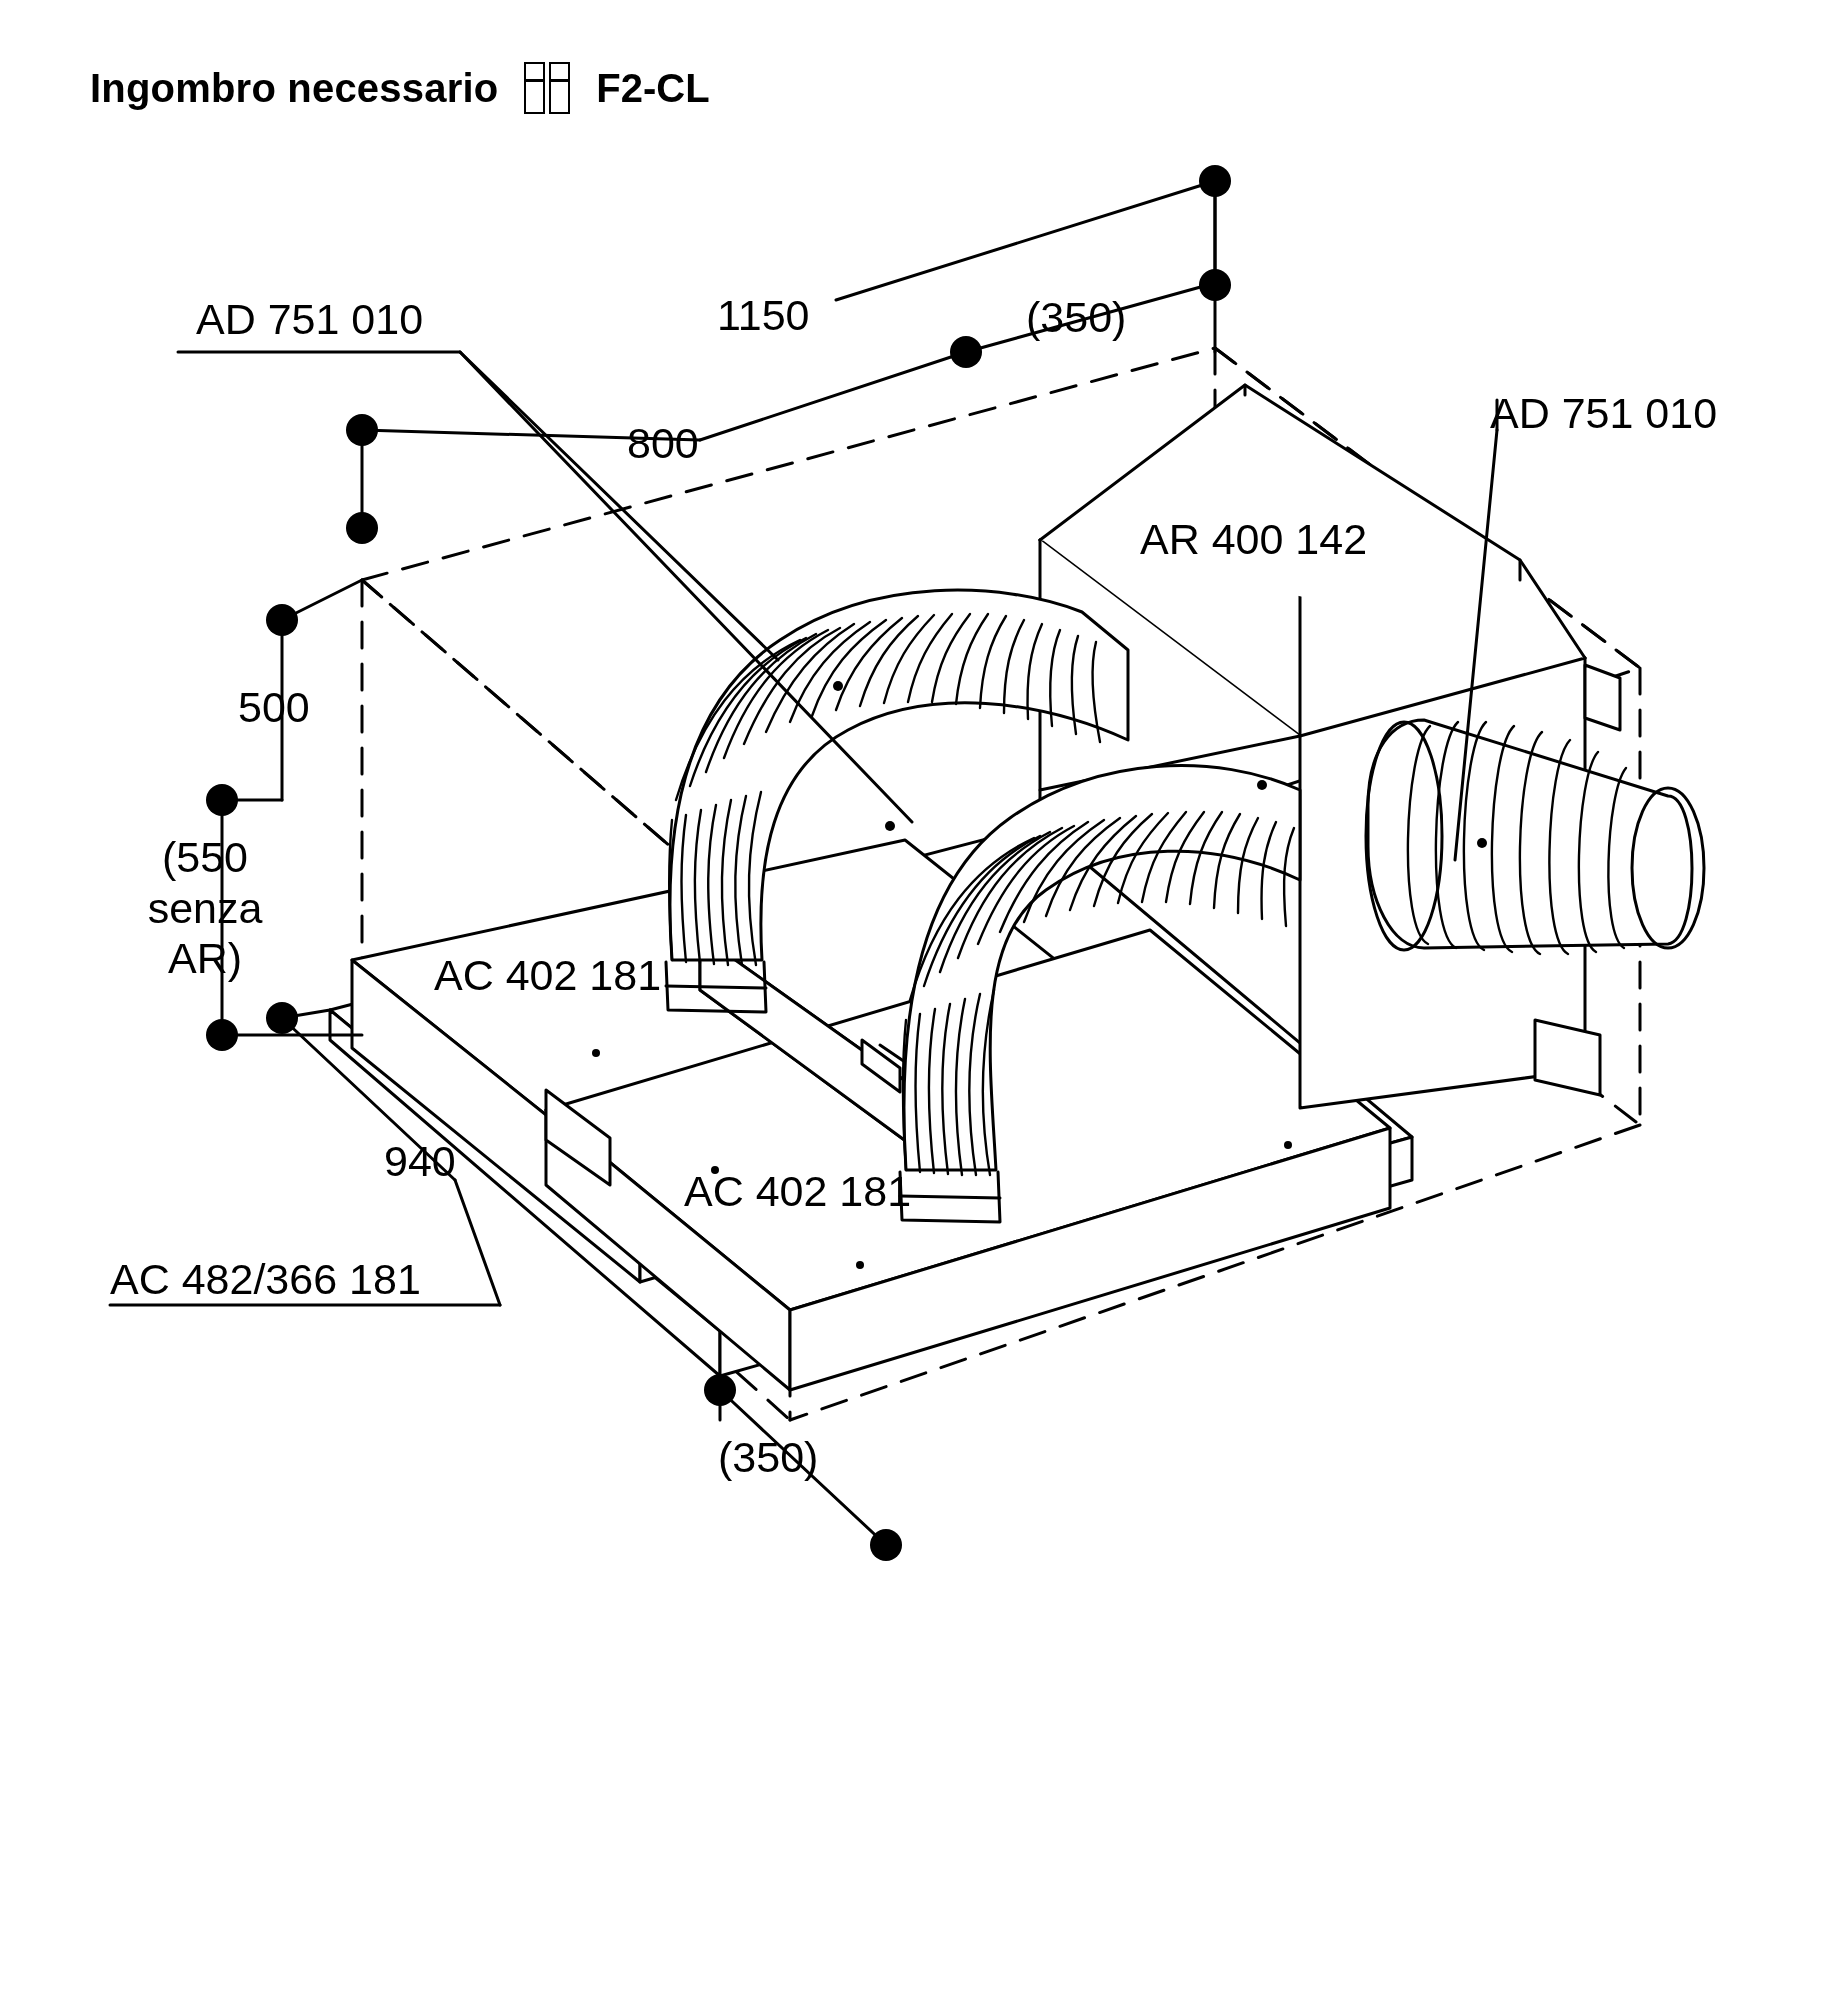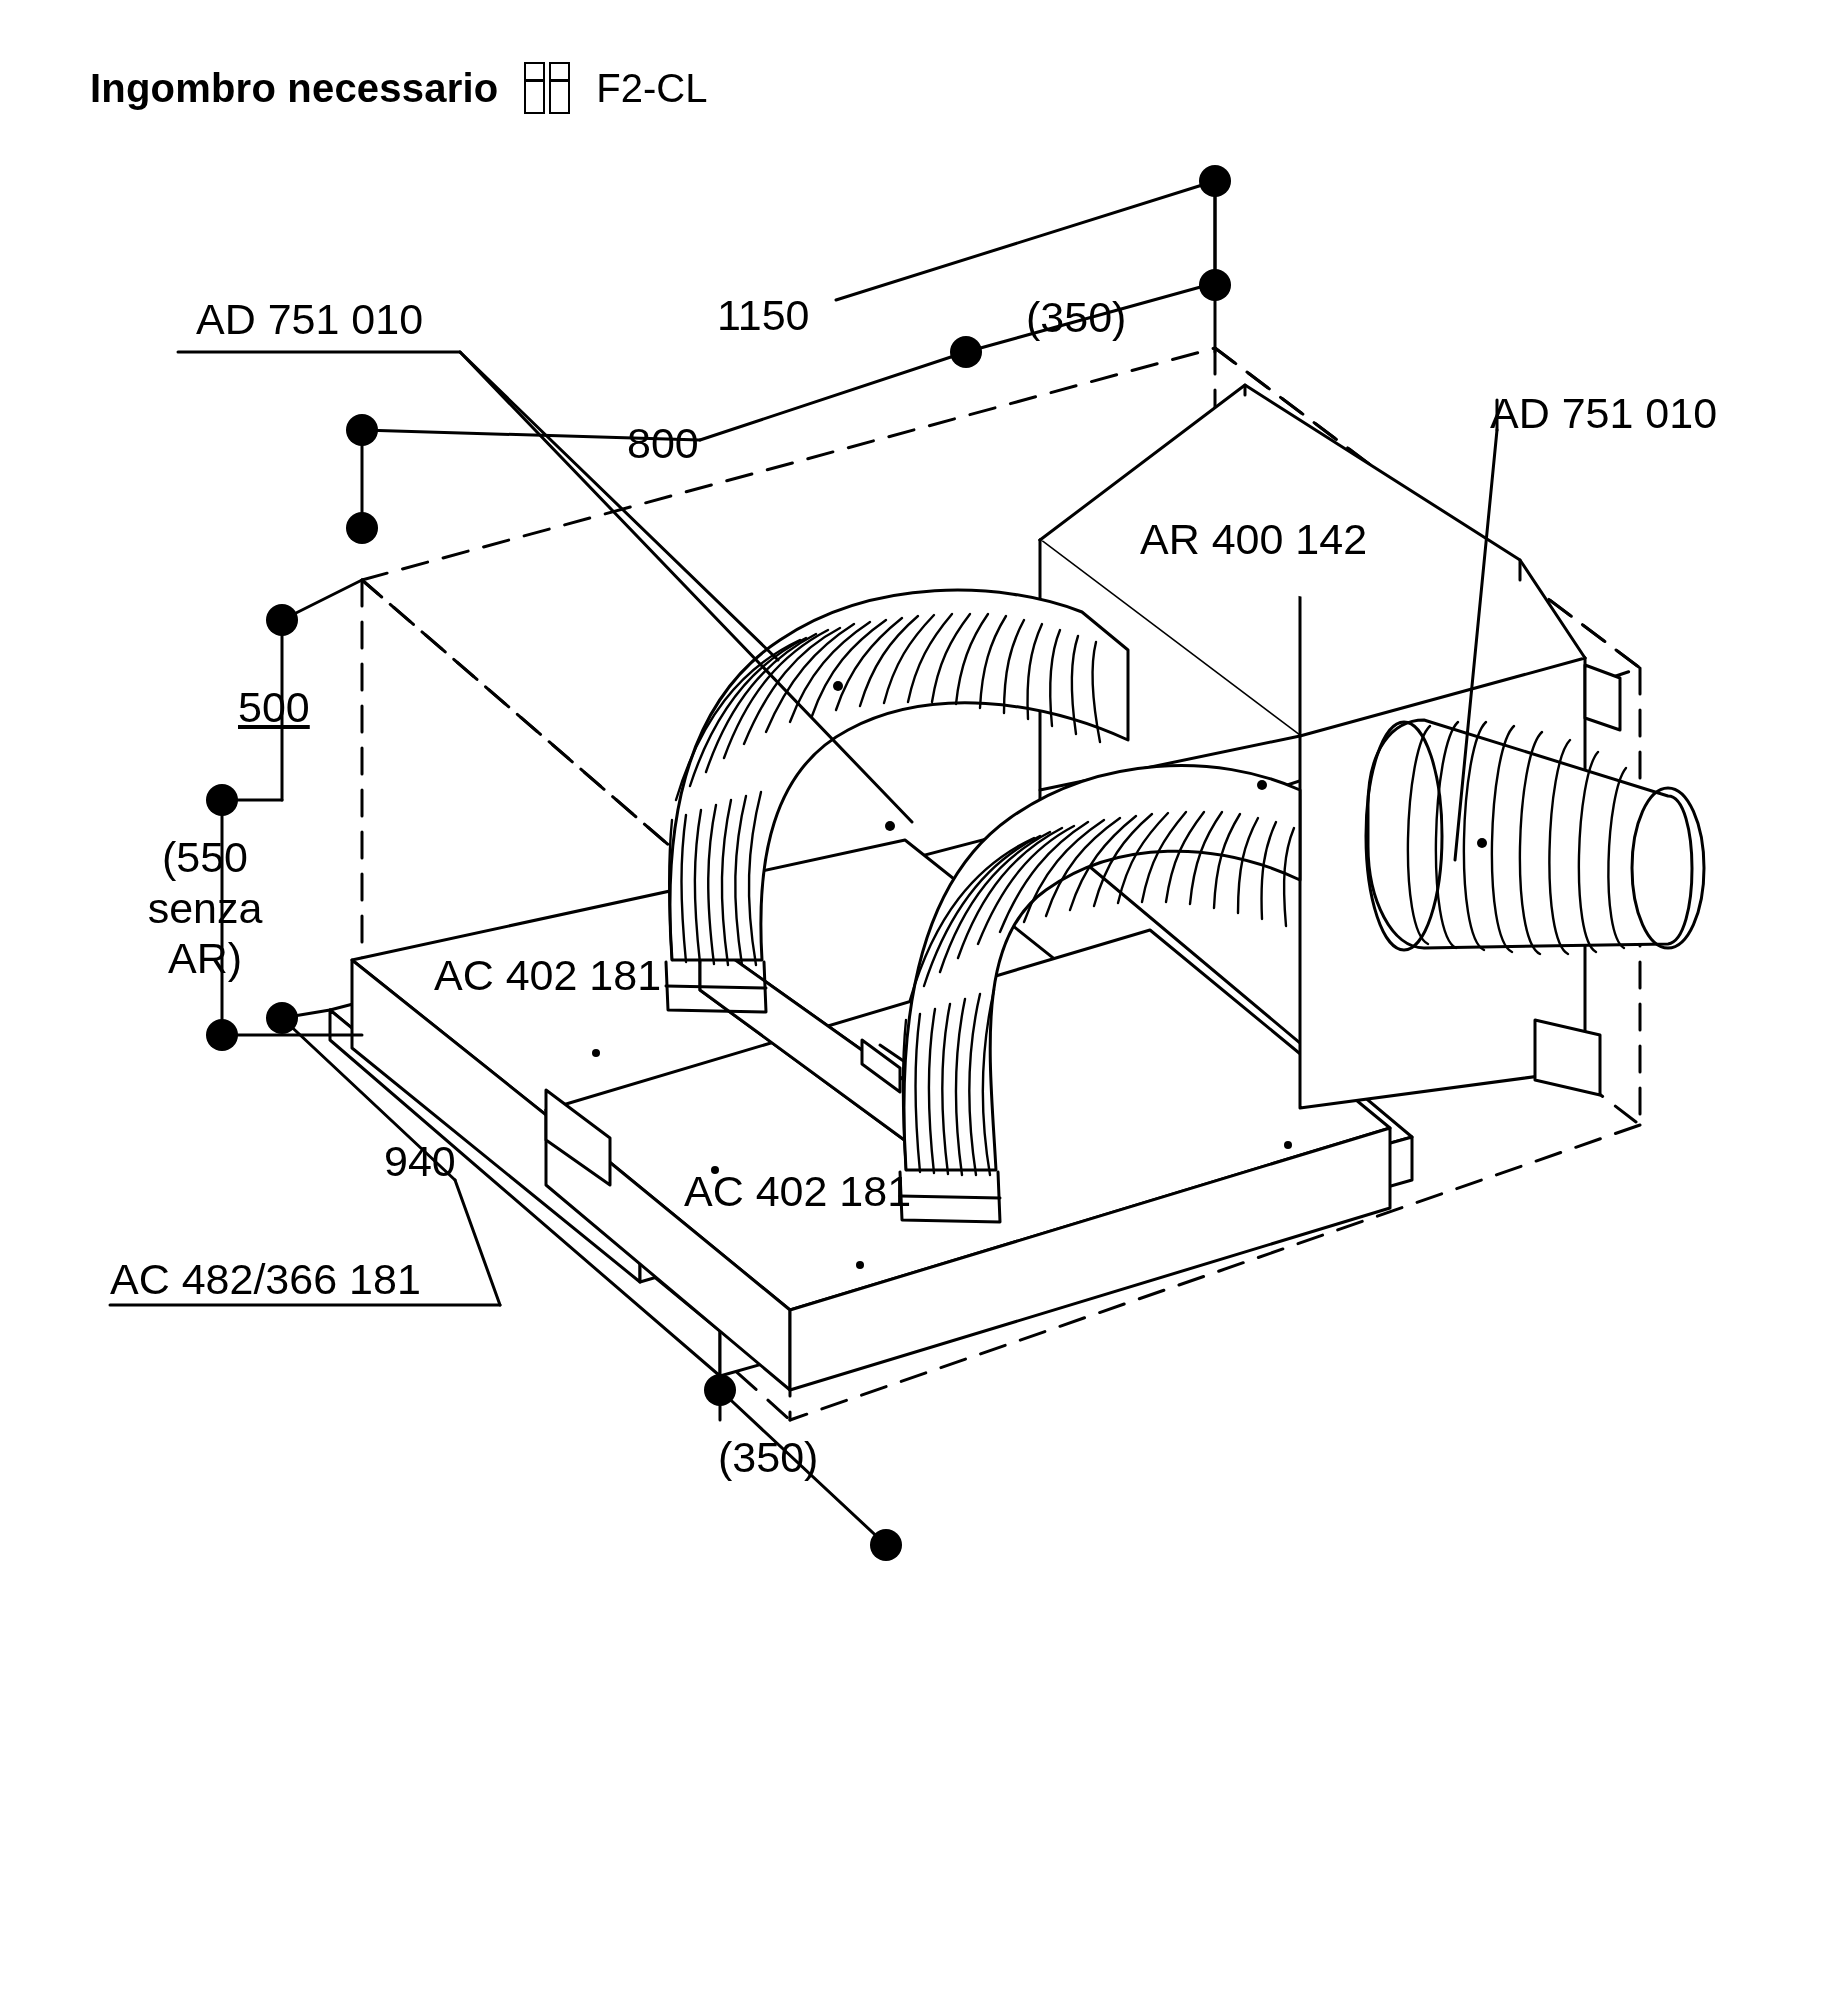--- a/index.html
+++ b/index.html
@@ -30,21 +30,21 @@
     gap: 26px;
   }
   .hdr-title {
     font-size: 40px;
     font-weight: bold;
     letter-spacing: 0.2px;
     white-space: nowrap;
   }
   .hdr-code {
     font-size: 40px;
-    font-weight: normal;
+    font-weight: bold;
     white-space: nowrap;
   }
   .hdr-icon {
     width: 46px;
     height: 52px;
     position: relative;
   }
   .hdr-icon .frm {
     position: absolute;
     border: 2.5px solid #000;
@@ -299,21 +299,21 @@
       </g>
     </g>
   </svg>
 
   <div class="lbl" style="left:196px; top:294px;">AD 751 010</div>
   <div class="lbl" style="left:717px; top:290px;">1150</div>
   <div class="lbl" style="left:1026px; top:292px;">(350)</div>
   <div class="lbl" style="left:1490px; top:388px;">AD 751 010</div>
   <div class="lbl" style="left:627px; top:418px;">800</div>
   <div class="lbl" style="left:1140px; top:514px;">AR 400 142</div>
-  <div class="lbl" style="left:238px; top:682px;text-decoration:underline;">500</div>
+  <div class="lbl" style="left:238px; top:682px;">500</div>
   <div class="lbl multi" style="left:145px; top:832px; text-align:center; width:120px;">(550
 senza
 AR)</div>
   <div class="lbl" style="left:434px; top:950px;">AC 402 181</div>
   <div class="lbl" style="left:384px; top:1136px;">940</div>
   <div class="lbl" style="left:684px; top:1166px;">AC 402 181</div>
   <div class="lbl" style="left:110px; top:1254px;">AC 482/366 181</div>
   <div class="lbl" style="left:718px; top:1432px;">(350)</div>
 
 </div>

